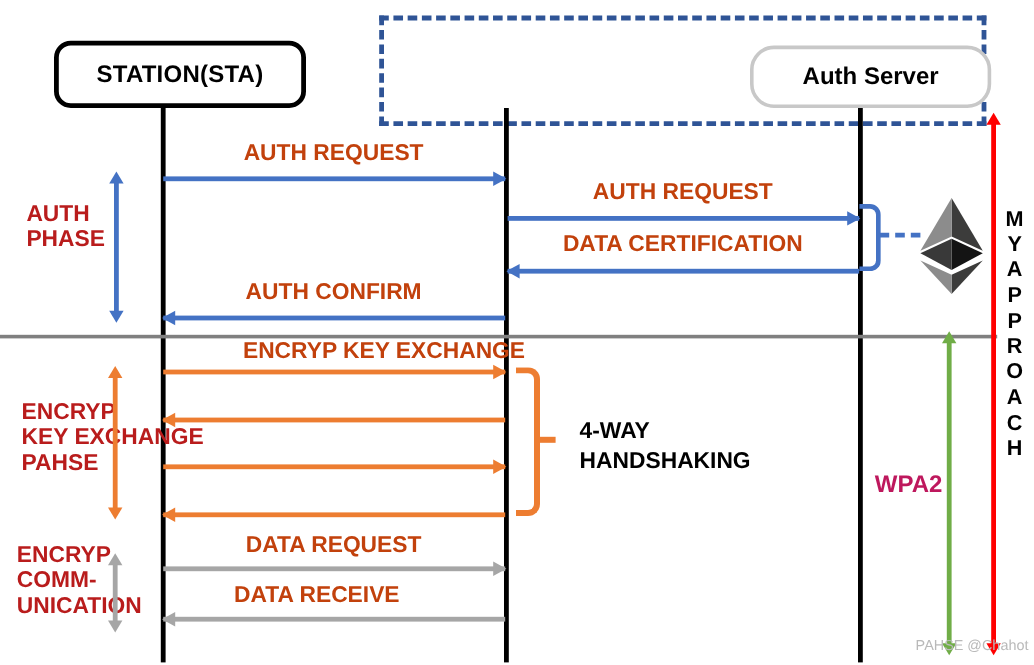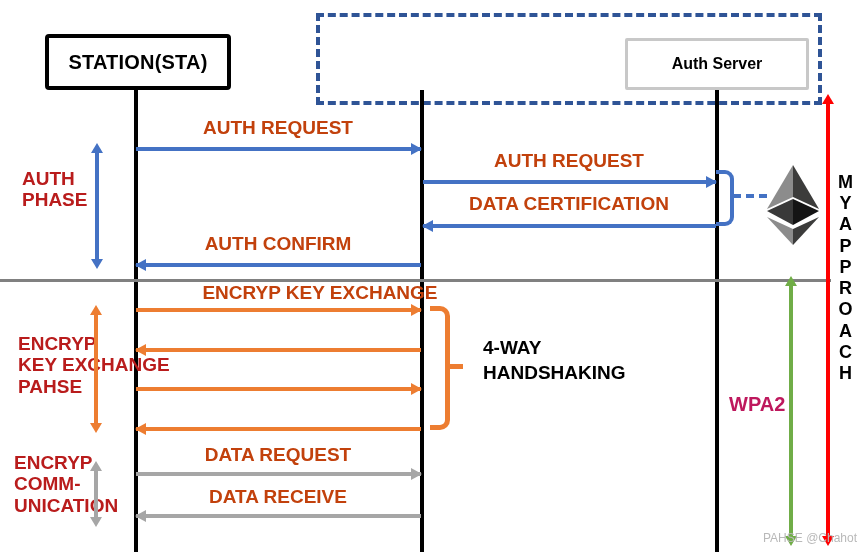--- a/index.html
+++ b/index.html
@@ -24,37 +24,37 @@
     display: flex;
     align-items: center;
     justify-content: center;
     box-sizing: border-box;
     background: #ffffff;
     font-weight: bold;
     color: #000000;
     text-align: center;
   }
   .node-sta {
-    left: 45px; top: 34px; width: 186px; height: 56px;
+    left: 45px; top: 34px; width: 210px; height: 56px;
     border: 4px solid #000000;
-    border-radius: 4px;
+    border-radius: 14px;
     font-size: 20px;
     letter-spacing: .2px;
   }
   .node-ap {
     left: 336px; top: 38px; width: 182px; height: 52px;
     border: 3px solid #c8c8c8;
     border-radius: 12px;
     font-size: 20px;
   }
   .node-auth {
-    left: 625px; top: 38px; width: 184px; height: 52px;
+    left: 625px; top: 38px; width: 201px; height: 52px;
     border: 3px solid #c8c8c8;
-    border-radius: 2px;
-    font-size: 16px;
+    border-radius: 20px;
+    font-size: 20px;
   }
 
   
   .group-box {
     position: absolute;
     left: 316px; top: 13px; width: 506px; height: 92px;
     border: 4px dashed #2f5496;
     box-sizing: border-box;
   }
 
@@ -171,21 +171,21 @@
     box-sizing: border-box;
   }
   .brace-nub {
     position: absolute;
     left: 449px; top: 364px;
     width: 14px; height: 5px;
     background: #ed7d31;
   }
   .brace-label {
     position: absolute;
-    left: 483px; top: 336px;
+    left: 483px; top: 348px;
     font-size: 19px;
     font-weight: bold;
     color: #000000;
     line-height: 1.3;
     white-space: pre-line;
   }
 
   
   .blue-bracket {
     position: absolute;
@@ -348,21 +348,21 @@
     <div class="vhead up"></div>
     <div class="vhead down"></div>
   </div>
 
   <div class="msg-label" style="left:134px; top:444px; width:288px;">DATA REQUEST</div>
   <div class="msg right c-gray" style="left:136px; top:472px; width:285px;">
     <div class="shaft" style="width:285px;"></div>
       <div class="head"></div>
   </div>
 
-  <div class="msg-label" style="left:134px; top:486px; width:288px;">DATA RECEIVE</div>
+  <div class="msg-label" style="left:120px; top:486px; width:288px;">DATA RECEIVE</div>
   <div class="msg left c-gray" style="left:136px; top:514px; width:285px;">
     <div class="shaft" style="width:285px;"></div>
       <div class="head"></div>
   </div>
 
   <div class="wpa2-label">WPA2</div>
   <div class="vspan v-green" style="left:791px; top:285px; height:252px;">
     <div class="vshaft"></div>
     <div class="vhead up"></div>
     <div class="vhead down"></div>

